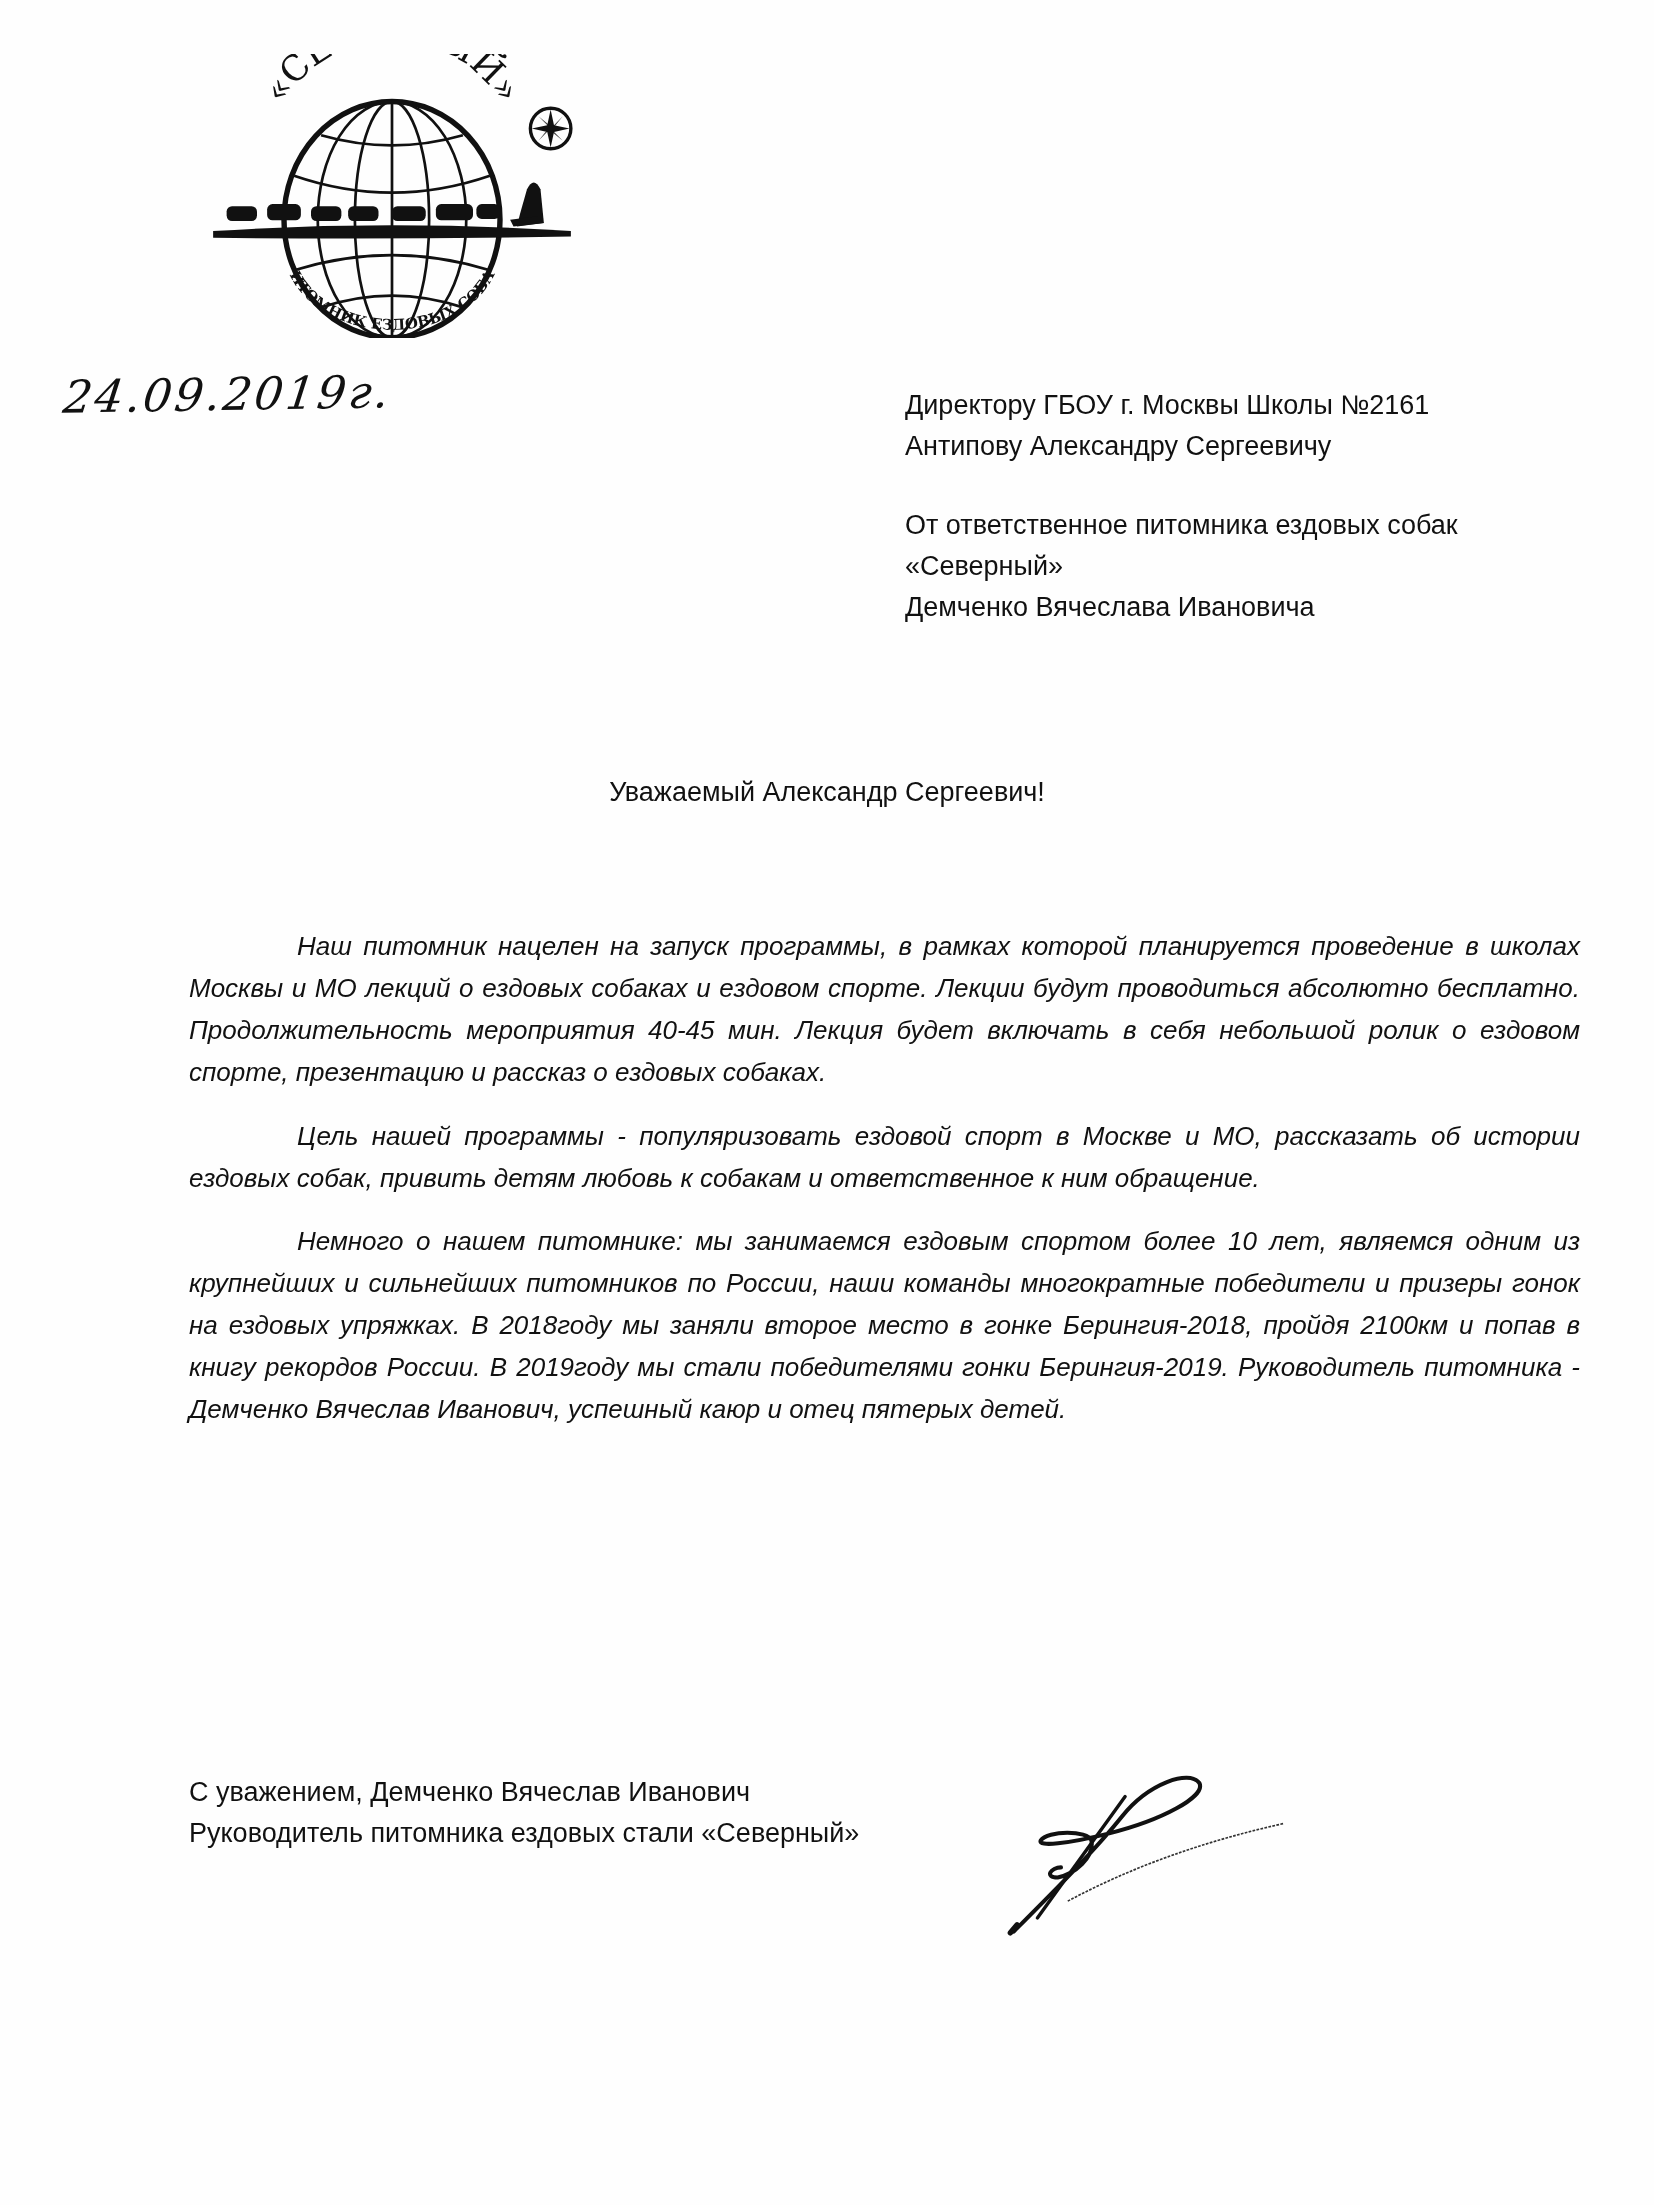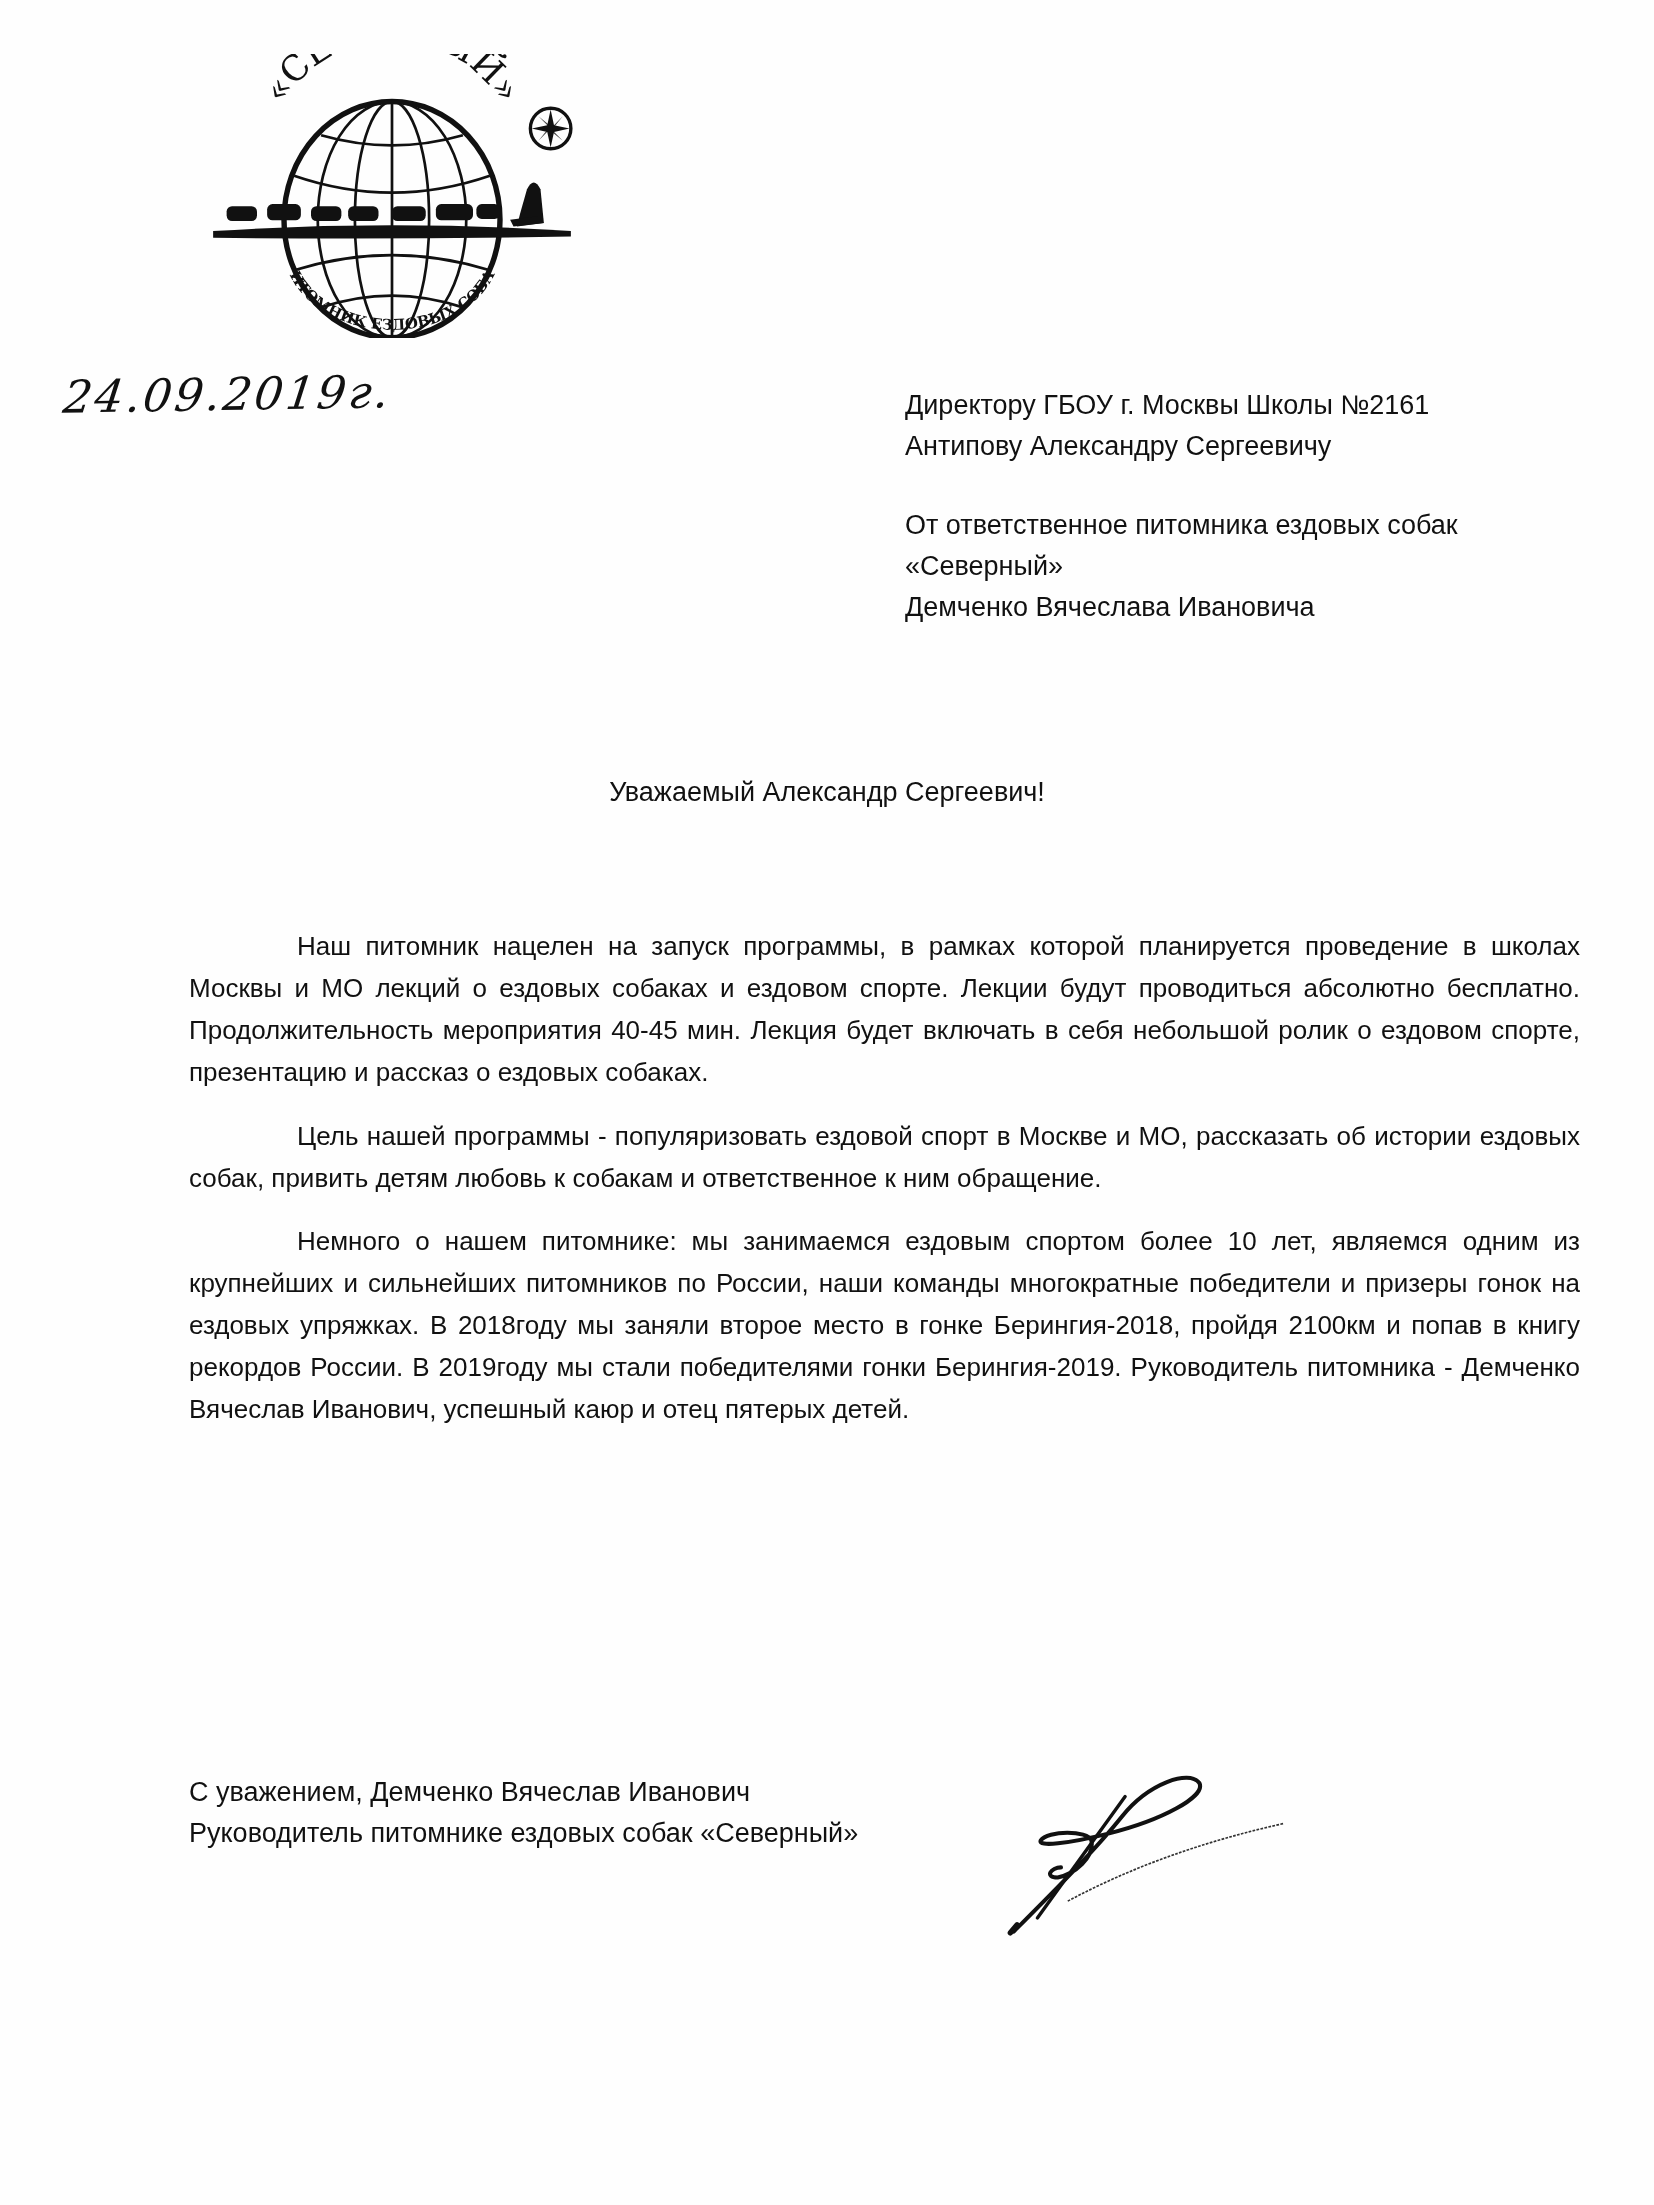--- a/index.html
+++ b/index.html
@@ -29,21 +29,21 @@
 
   
   .salutation {
     position: absolute; left: 0; right: 0; top: 777px; text-align: center;
     font-size: 27px; box-sizing: border-box;
   }
 
   
   .body-text { position: absolute; left: 189px; width: 1391px; top: 925px; font-size: 26px; line-height: 42px; text-align: justify; }
   .para { margin: 0 0 21.6px 0; }
-  .para.indent { text-indent: 108px; }
+  .para.indent { text-indent: 108px; font-style: italic; }
 
   
   .closing { position: absolute; left: 189px; top: 1753px; font-size: 27px; line-height: 41px; margin-top: 19px; }
 
   
   .signature { position: absolute; left: 973px; top: 1756px; width: 311px; height: 189px; }
   .signature svg { width: 100%; height: 100%; }
 </style>
 </head>
 <body>
@@ -110,21 +110,21 @@
   <div class="salutation">Уважаемый Александр Сергеевич!</div>
 
   <div class="body-text">
     <p class="para indent">Наш питомник нацелен на запуск программы, в рамках которой планируется проведение в школах Москвы и МО лекций о ездовых собаках и ездовом спорте. Лекции будут проводиться абсолютно бесплатно. Продолжительность мероприятия 40-45 мин. Лекция будет включать в себя небольшой ролик о ездовом спорте, презентацию и рассказ о ездовых собаках.</p>
     <p class="para indent">Цель нашей программы - популяризовать ездовой спорт в Москве и МО, рассказать об истории ездовых собак, привить детям любовь к собакам и ответственное к ним обращение.</p>
     <p class="para indent">Немного о нашем питомнике: мы занимаемся ездовым спортом более 10 лет, являемся одним из крупнейших и сильнейших питомников по России, наши команды многократные победители и призеры гонок на ездовых упряжках. В 2018году мы заняли второе место в гонке Берингия-2018, пройдя 2100км и попав в книгу рекордов России. В 2019году мы стали победителями гонки Берингия-2019. Руководитель питомника - Демченко Вячеслав Иванович, успешный каюр и отец пятерых детей.</p>
   </div>
 
   <div class="closing">
     <div>С уважением, Демченко Вячеслав Иванович</div>
-    <div>Руководитель питомнике ездовых собак «Северный»</div>
+    <div>Руководитель питомника ездовых стали «Северный»</div>
   </div>
 
   <div class="signature">
     <svg viewBox="0 0 460 280">
       <path d="M 60 260 C 120 200 180 140 220 90 C 260 40 320 20 335 40 C 345 60 280 95 200 115 C 140 130 95 135 100 125 C 110 110 170 110 175 125 C 180 150 150 175 125 180 C 105 180 115 165 130 165" fill="none" stroke="#111" stroke-width="6" stroke-linecap="round"></path>
       <path d="M 225 60 L 95 240" fill="none" stroke="#111" stroke-width="5" stroke-linecap="round"></path>
       <path d="M 55 262 L 65 250" fill="none" stroke="#111" stroke-width="8" stroke-linecap="round"></path>
       <path d="M 140 215 Q 280 140 460 100" fill="none" stroke="#333" stroke-width="2.5" stroke-dasharray="4 2"></path>
     </svg>
   </div>

